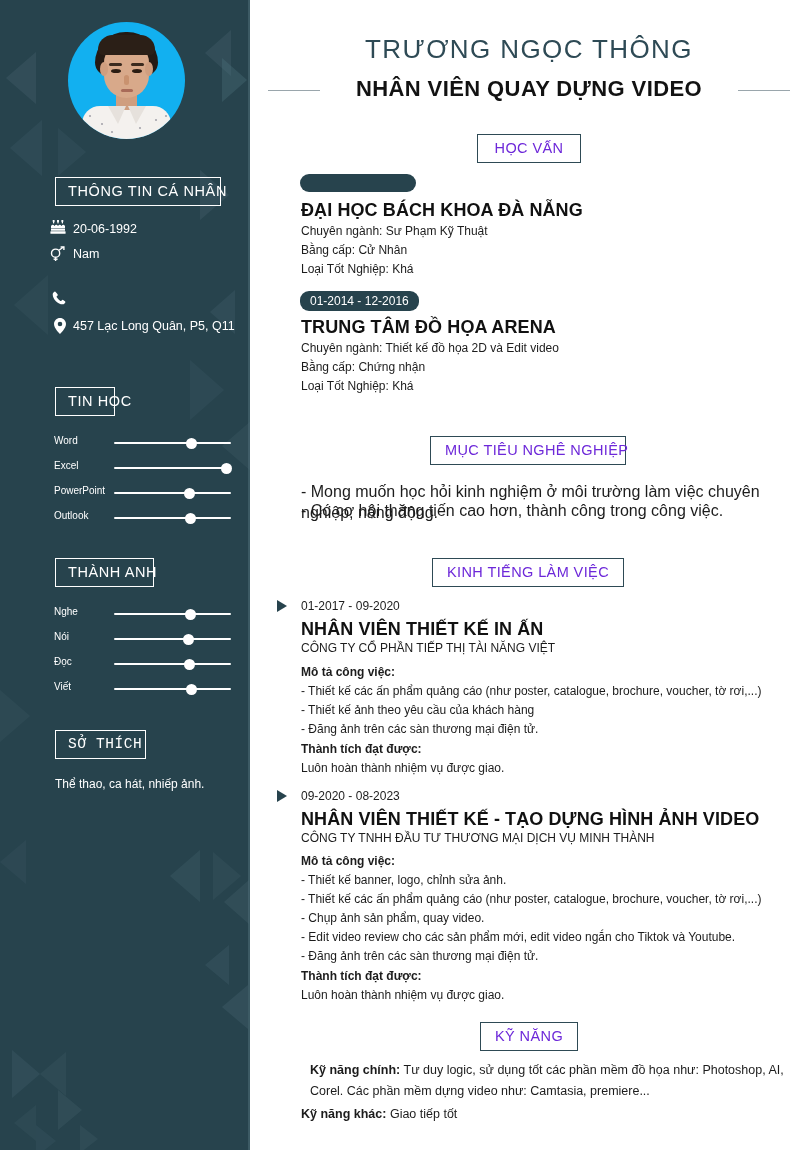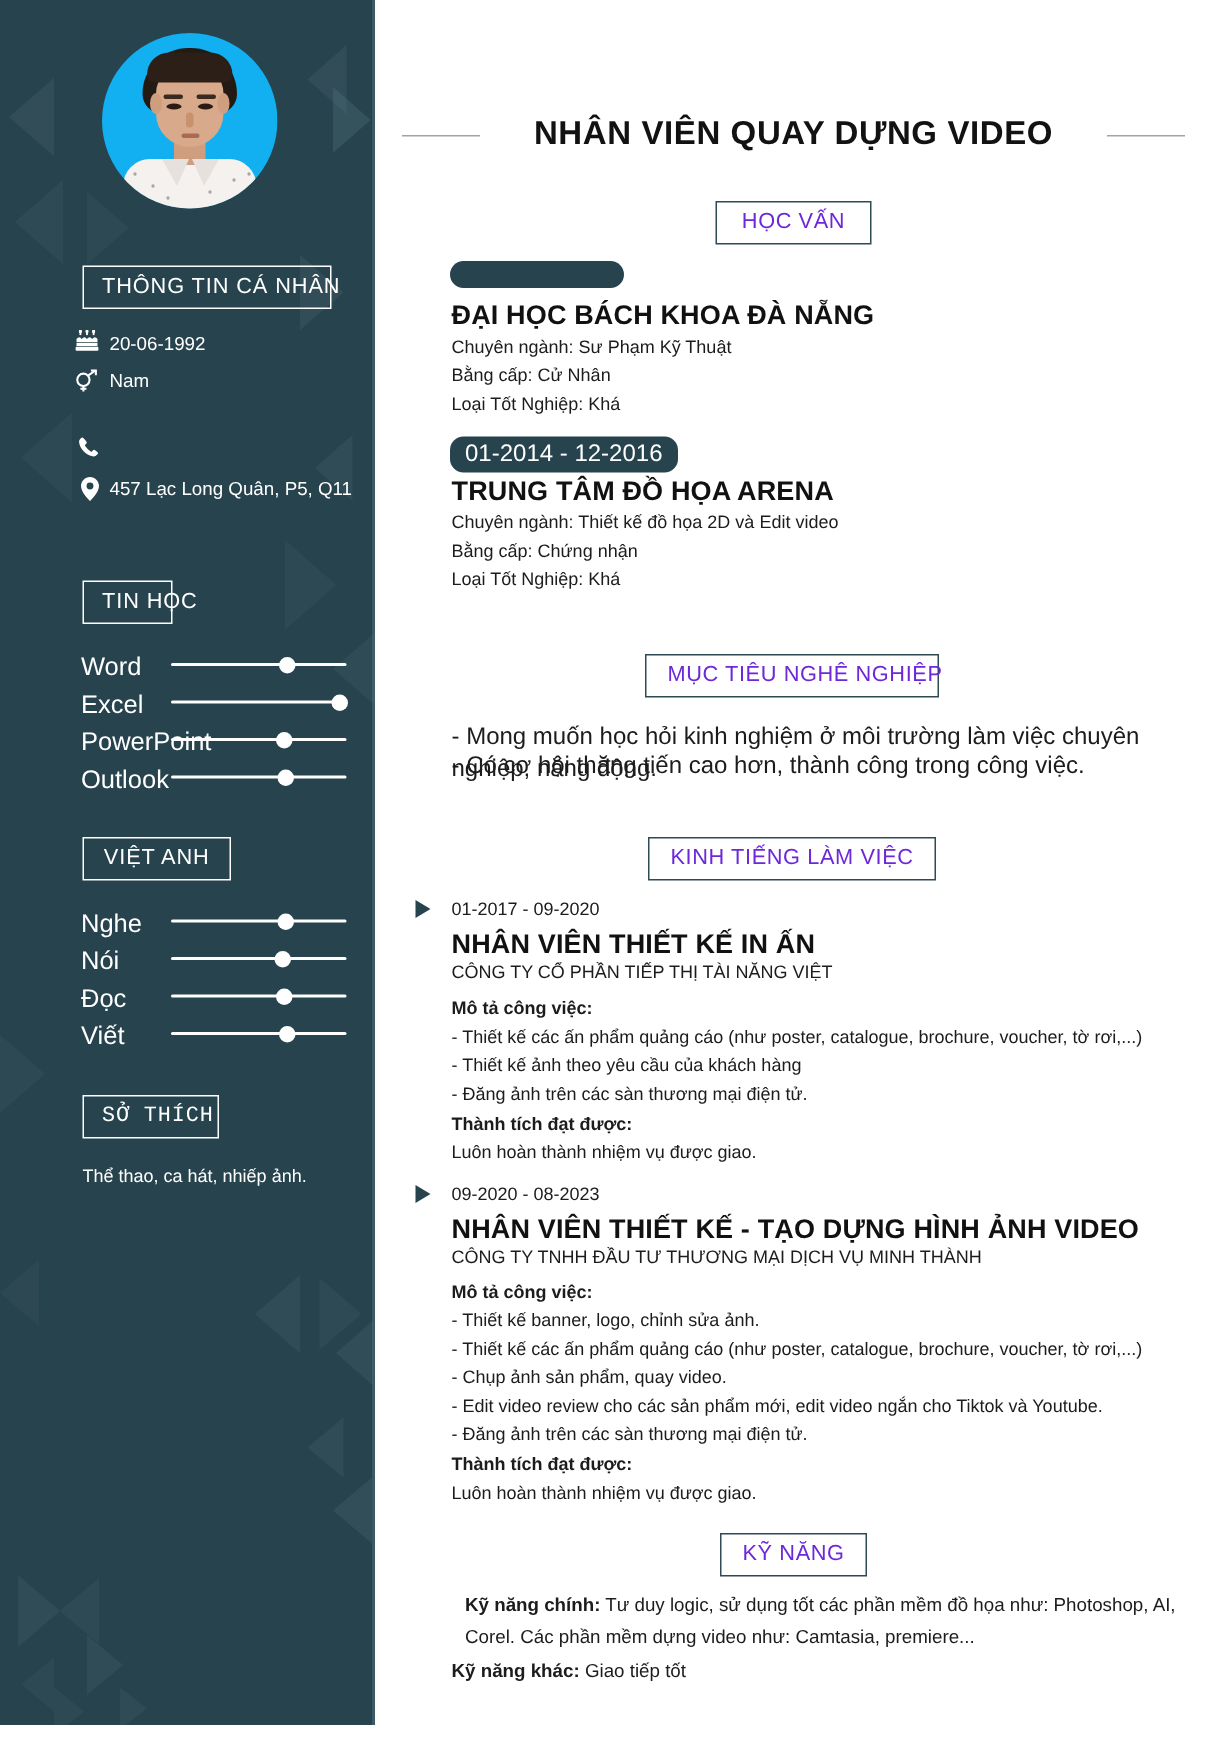--- a/index.html
+++ b/index.html
@@ -34,21 +34,21 @@
   .ph-dots{position:absolute;left:14px;top:86px;width:89px;height:38px;opacity:.5;}
 
   .sb-head{
     position:absolute;border:1px solid #ffffff;color:#ffffff;
     font-size:14.5px;letter-spacing:.6px;text-align:center;
     padding:5px 12px 6px 12px;box-sizing:border-box;white-space:nowrap;
   }
   .sb-row{position:absolute;color:#ffffff;font-size:12.5px;white-space:nowrap;}
   .sb-ico{position:absolute;color:#ffffff;}
 
-  .bar-label{position:absolute;color:#ffffff;font-size:17px;}
+  .bar-label{position:absolute;color:#ffffff;font-size:10px;}
   .bar-track{position:absolute;height:2px;background:#ffffff;border-radius:1px;}
   .bar-knob{position:absolute;width:11px;height:11px;border-radius:50%;background:#ffffff;}
   .sb-text{position:absolute;color:#ffffff;font-size:12px;}
 
   
   .main{position:absolute;left:250px;top:0;width:558px;height:1158px;background:#fff;}
   .name{position:absolute;left:0;top:34px;width:558px;text-align:center;
     font-size:26px;letter-spacing:1.4px;color:#2e4a55;}
   .jobtitle{position:absolute;left:0;top:76px;width:558px;text-align:center;
     font-size:22px;font-weight:bold;letter-spacing:.4px;color:#121212;}
@@ -56,21 +56,21 @@
   .rule-l{left:18px;width:52px;}
   .rule-r{left:488px;width:52px;}
 
   .sec-box{
     position:absolute;border:1.6px solid #2e4a55;color:#6d28d9;
     font-size:14.5px;letter-spacing:.4px;text-align:center;
     padding:5px 14px 6px 14px;box-sizing:border-box;white-space:nowrap;
   }
   .date-pill{
     position:absolute;background:#27434d;color:#ffffff;border-radius:9px;
-    font-size:16px;padding:2.5px 10px 3.5px 10px;box-sizing:border-box;white-space:nowrap;
+    font-size:12px;padding:2.5px 10px 3.5px 10px;box-sizing:border-box;white-space:nowrap;
   }
   .redact{position:absolute;background:#27434d;border-radius:9px;}
   .org{position:absolute;font-size:18px;font-weight:bold;color:#111;white-space:nowrap;letter-spacing:.1px;}
   .line{position:absolute;font-size:12px;color:#1c1c1c;white-space:nowrap;}
   .line-b{font-weight:bold;}
   .para{position:absolute;font-size:16px;color:#1c1c1c;line-height:21px;}
   .arrow{position:absolute;width:0;height:0;border-top:6px solid transparent;border-bottom:6px solid transparent;border-left:10px solid #27434d;}
   .kv{position:absolute;font-size:12.5px;color:#1c1c1c;line-height:21px;width:500px;}
   .kv b{font-weight:bold;}
 </style>
@@ -199,21 +199,21 @@
     <div class="bar-knob" style="left:221px;top:463px;"></div>
 
     <div class="bar-label" style="left:54px;top:485px;">PowerPoint</div>
     <div class="bar-track" style="left:114px;top:492px;width:117px;"></div>
     <div class="bar-knob" style="left:184px;top:488px;"></div>
 
     <div class="bar-label" style="left:54px;top:510px;">Outlook</div>
     <div class="bar-track" style="left:114px;top:517px;width:117px;"></div>
     <div class="bar-knob" style="left:185px;top:513px;"></div>
 
-    <div class="sb-head" style="left:55px;top:558px;width:99px;">VIỆT ANH</div>
+    <div class="sb-head" style="left:55px;top:558px;width:99px;">THÀNH ANH</div>
 
     <div class="bar-label" style="left:54px;top:606px;">Nghe</div>
     <div class="bar-track" style="left:114px;top:613px;width:117px;"></div>
     <div class="bar-knob" style="left:185px;top:609px;"></div>
 
     <div class="bar-label" style="left:54px;top:631px;">Nói</div>
     <div class="bar-track" style="left:114px;top:638px;width:117px;"></div>
     <div class="bar-knob" style="left:183px;top:634px;"></div>
 
     <div class="bar-label" style="left:54px;top:656px;">Đọc</div>
@@ -223,20 +223,21 @@
     <div class="bar-label" style="left:54px;top:681px;">Viết</div>
     <div class="bar-track" style="left:114px;top:688px;width:117px;"></div>
     <div class="bar-knob" style="left:186px;top:684px;"></div>
 
     <div class="sb-head" style="left:55px;top:730px;width:91px;font-family:Liberation Mono, monospace;">SỞ THÍCH</div>
     <div class="sb-text" style="left:55px;top:777px;">Thể thao, ca hát, nhiếp ảnh.</div>
   </div>
 
   <div class="main">
 
+    <div class="name">TRƯƠNG NGỌC THÔNG</div>
     <div class="jobtitle">NHÂN VIÊN QUAY DỰNG VIDEO</div>
     <div class="rule rule-l"></div>
     <div class="rule rule-r"></div>
 
     <div class="sec-box" style="left:227px;top:134px;width:104px;">HỌC VẤN</div>
 
     <div class="redact" style="left:50px;top:174px;width:116px;height:18px;"></div>
     <div class="org" style="left:51px;top:200px;">ĐẠI HỌC BÁCH KHOA ĐÀ NẴNG</div>
     <div class="line" style="left:51px;top:224px;">Chuyên ngành: Sư Phạm Kỹ Thuật</div>
     <div class="line" style="left:51px;top:243px;">Bằng cấp: Cử Nhân</div>

